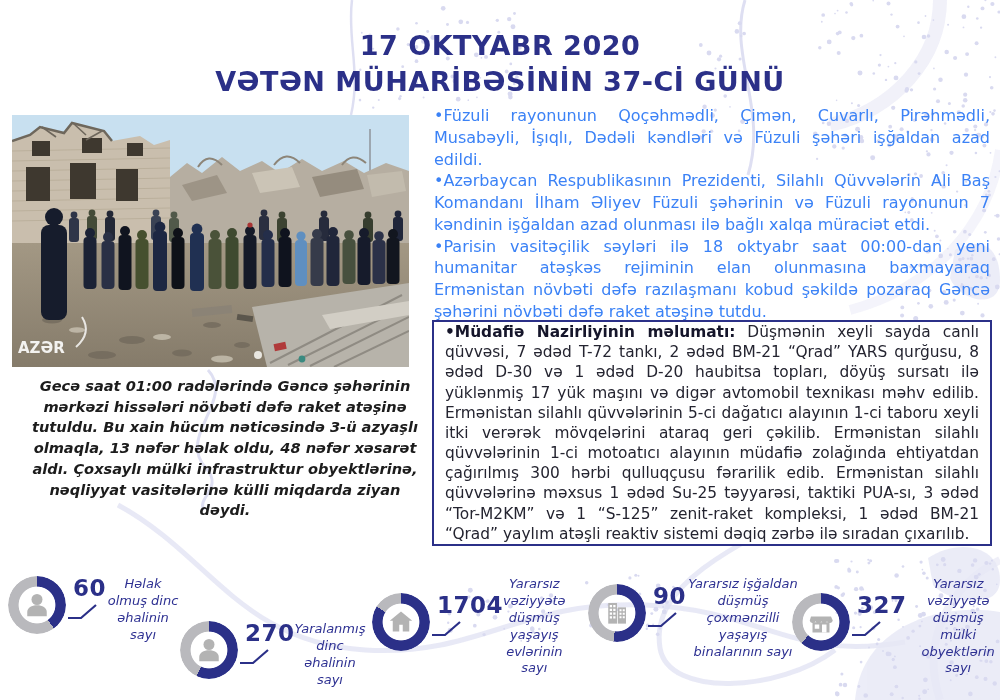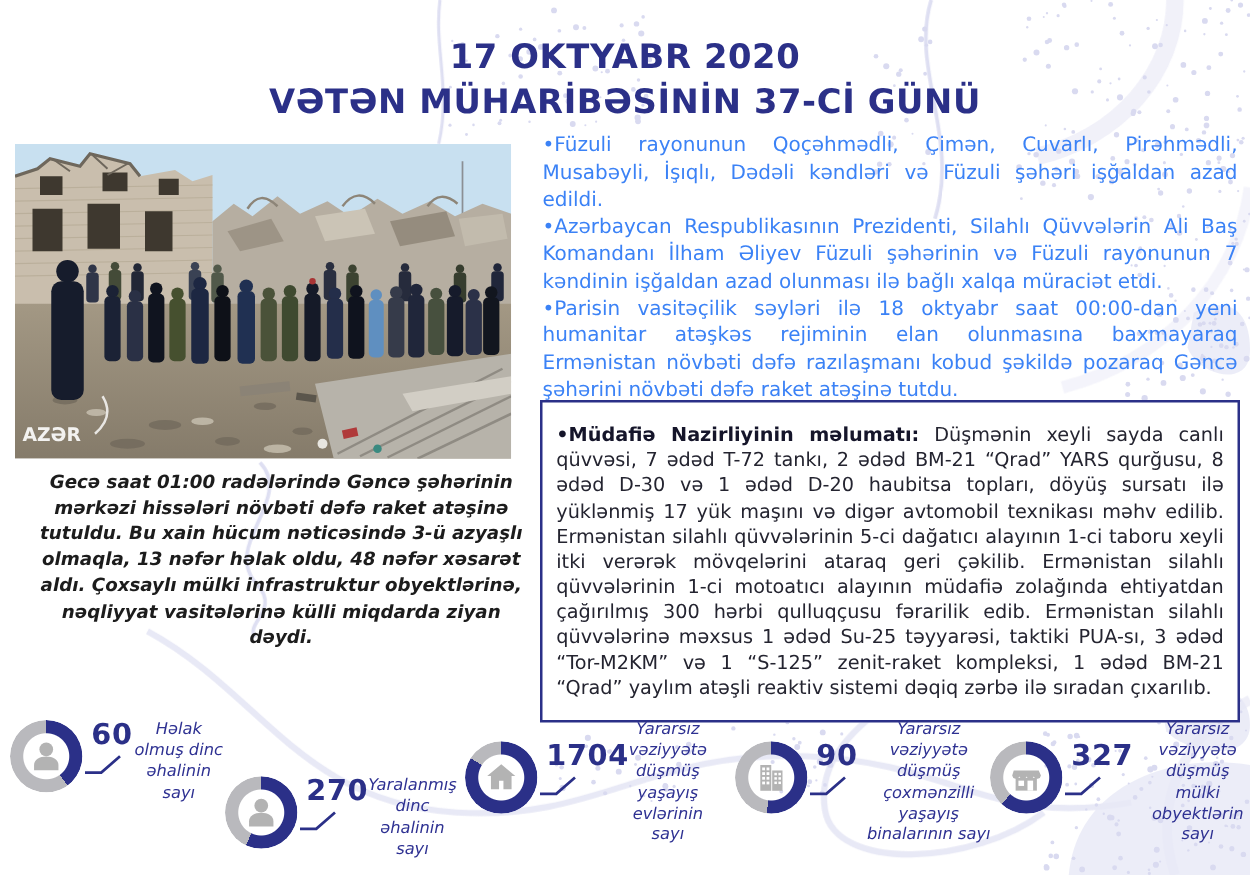--- a/index.html
+++ b/index.html
@@ -19,21 +19,21 @@
   
   #caption{left:22px;top:376px;width:406px;text-align:center;font-style:italic;font-weight:bold;
            color:#1c1c1c;font-size:14.6px;line-height:1.42;}
 
   
   #bullets{left:434px;top:105px;width:556px;color:#3b82f6;font-size:16px;line-height:1.36;text-align:justify;}
   #bullets p{margin:0;}
 
   
   #modbox{left:432px;top:320px;width:534px;border:2px solid #2b3088;background:#fff;
-          padding:16px 11px;color:#242430;font-size:15.4px;line-height:1.31;text-align:justify;}
+          padding:0 11px;color:#242430;font-size:15.4px;line-height:1.31;text-align:justify;}
   #modbox .lbl{font-weight:bold;color:#15152a;}
 
   
   .stat{position:absolute;top:566px;z-index:1;display:flex;flex-direction:row;align-items:center;}
   .stat-top{display:flex;align-items:flex-start;gap:7px;}
   .ringwrap{position:relative;width:58px;height:58px;flex:0 0 auto;}
   .donut{position:absolute;inset:0;border-radius:50%;
          -webkit-mask:radial-gradient(circle at 50% 50%,transparent 18px,#000 18.8px);
          mask:radial-gradient(circle at 50% 50%,transparent 18px,#000 18.8px);}
   .ringwrap .glyph{position:absolute;left:50%;top:50%;transform:translate(-50%,-50%);}
@@ -847,21 +847,21 @@
           </g>
         </svg>
       </div>
       <div class="numcol">
         <span class="stat-num">90</span>
         <svg class="leader" width="32" height="18" viewBox="0 0 32 18">
           <path d="M1,16 H14 L29,3" stroke="#2b3088" stroke-width="2.2" fill="none"></path>
           </svg>
       </div>
     </div>
-    <div class="stat-label">Yararsız vəziyyətə düşmüş çoxmənzilli yaşayış binalarının sayı</div>
+    <div class="stat-label">Yararsız işğaldan düşmüş çoxmənzilli yaşayış binalarının sayı</div>
   </div>
 
   <div class="stat" id="stat4">
     <div class="stat-top">
       <div class="ringwrap">
         <div class="donut" style="background: conic-gradient(rgb(43, 48, 136) 0deg, rgb(43, 48, 136) 62%, rgb(185, 185, 189) 62%, rgb(185, 185, 189) 100%);"></div>
         <svg class="glyph" width="30" height="30" viewBox="0 0 24 24">
           <g fill="#b3b3b3">
             <path d="M4 7.5 h16 l1.4 3.2 a2.4 2.4 0 0 1 -4.6 .6 a2.4 2.4 0 0 1 -4.6 0 a2.4 2.4 0 0 1 -4.6 0 a2.4 2.4 0 0 1 -4.6 -.6 Z"></path>
             <rect x="5.2" y="12.2" width="13.6" height="8.2"></rect>

